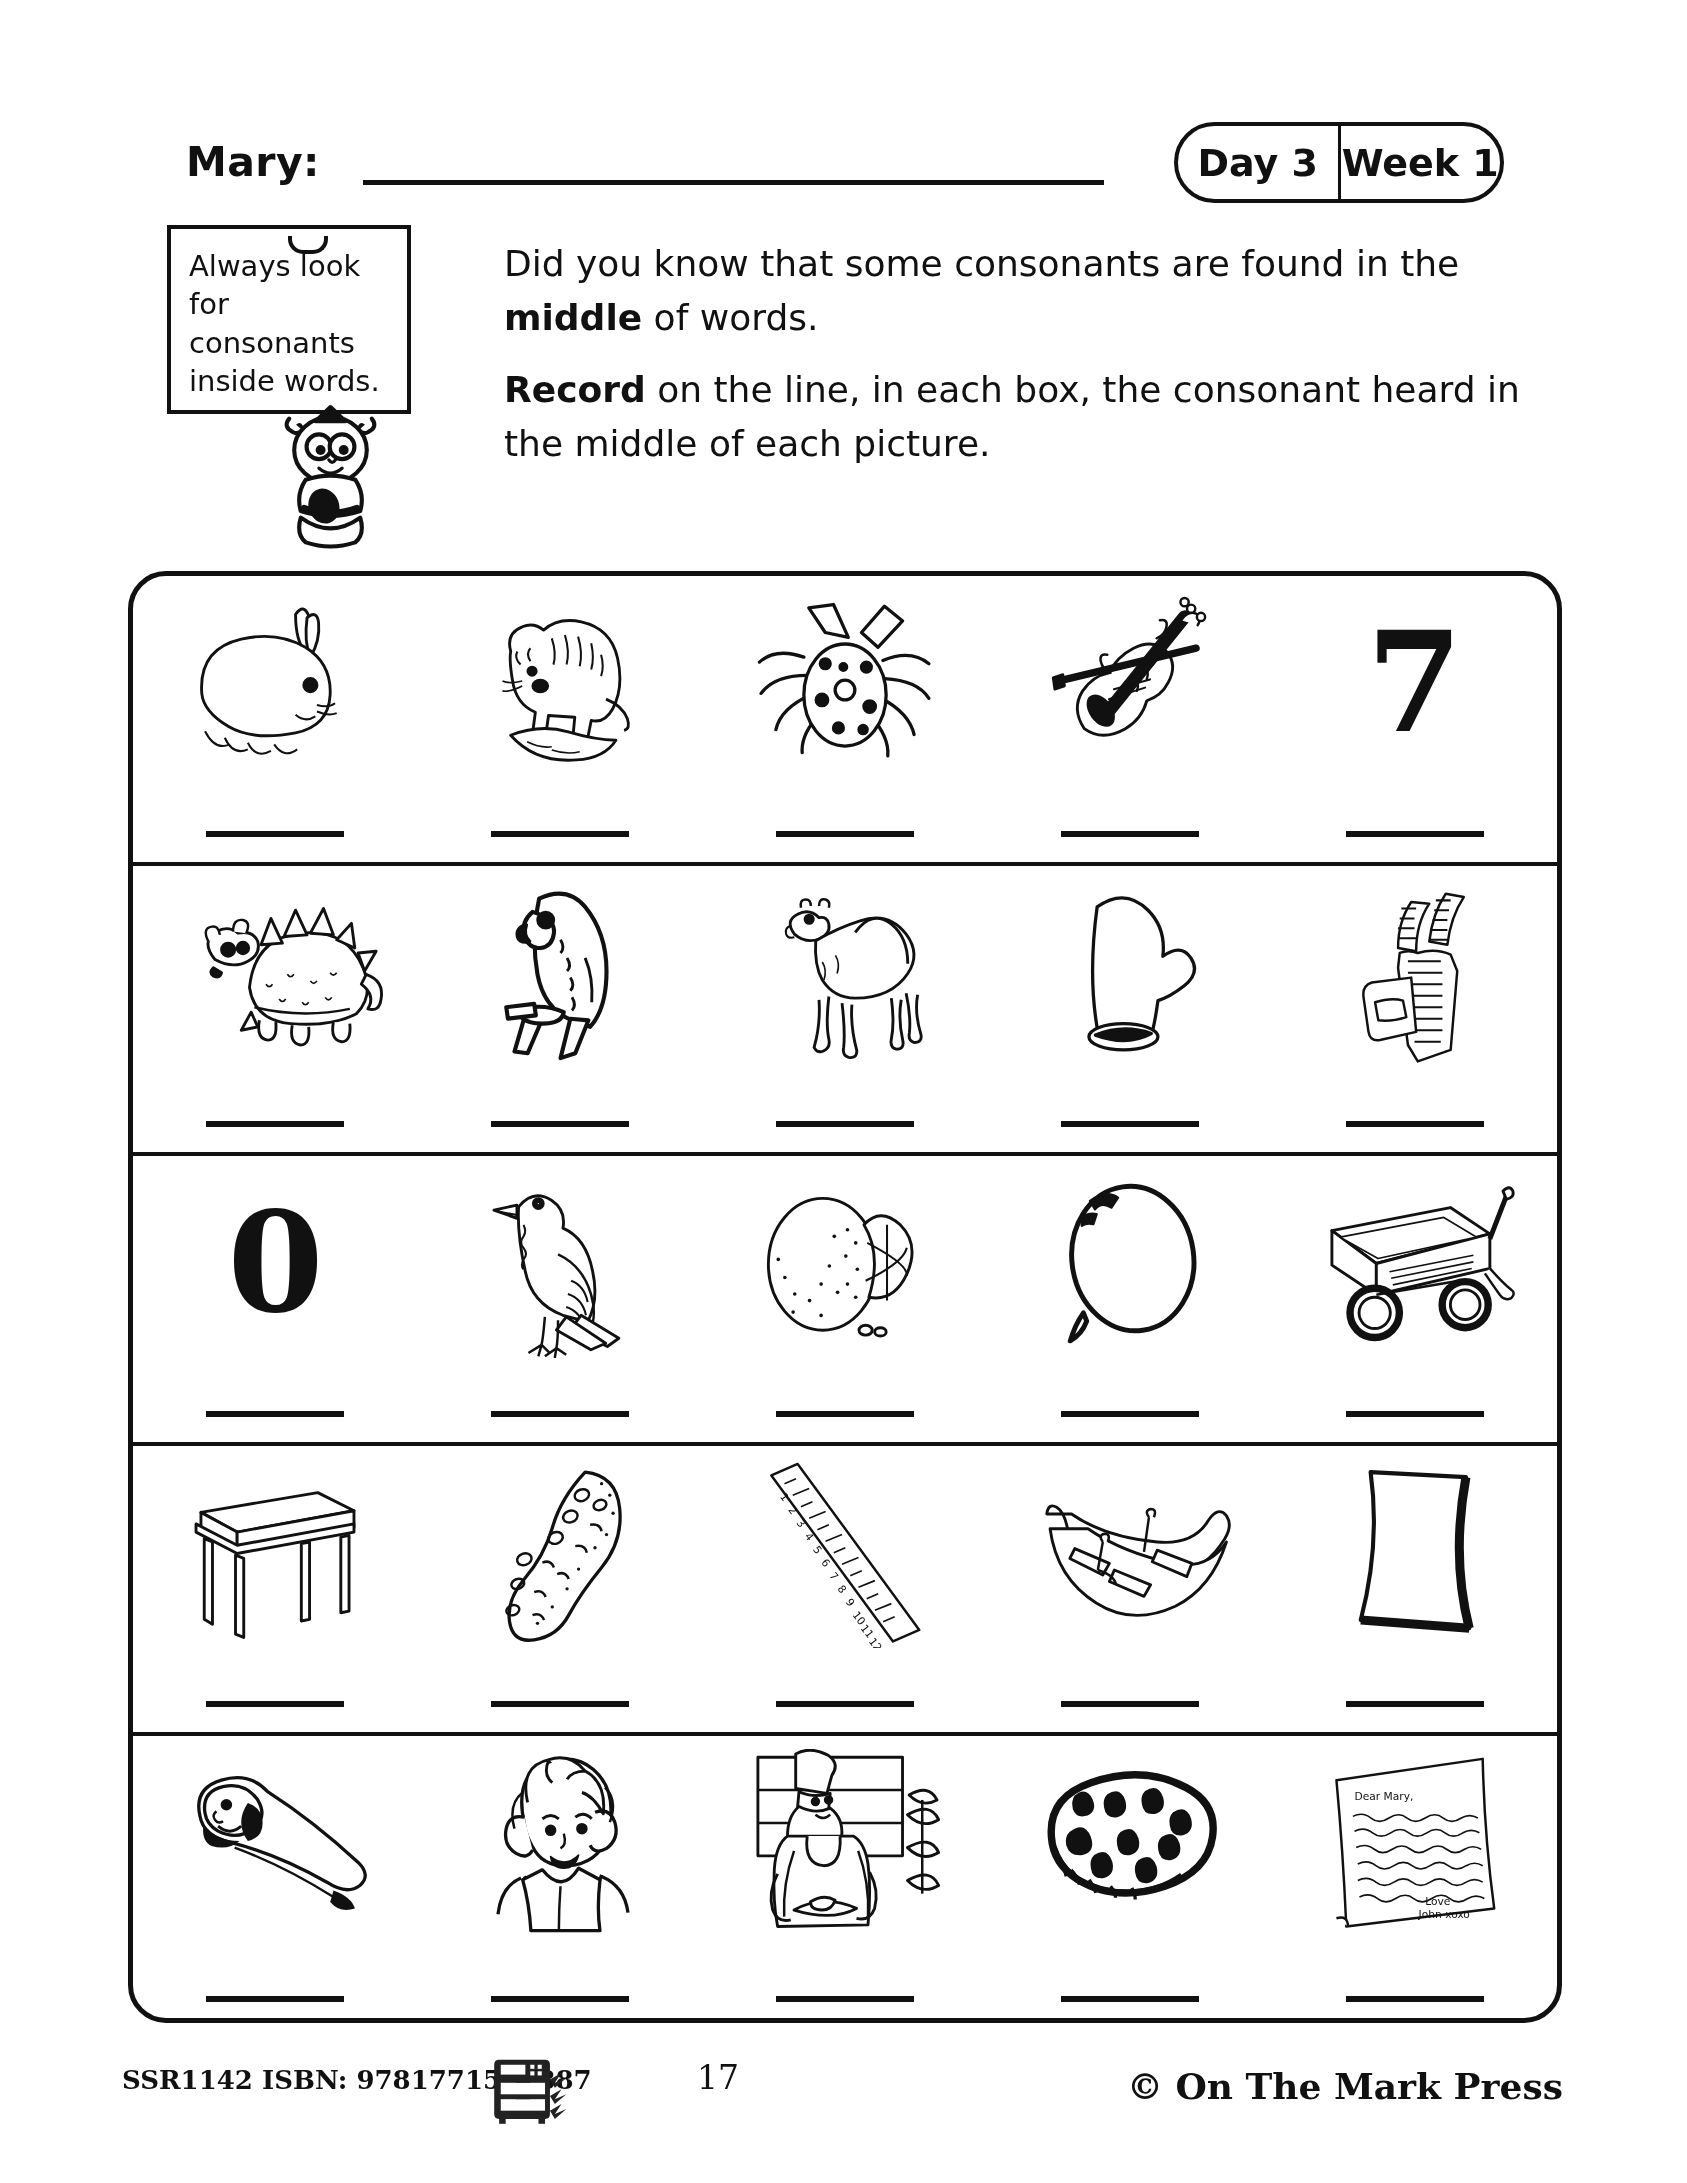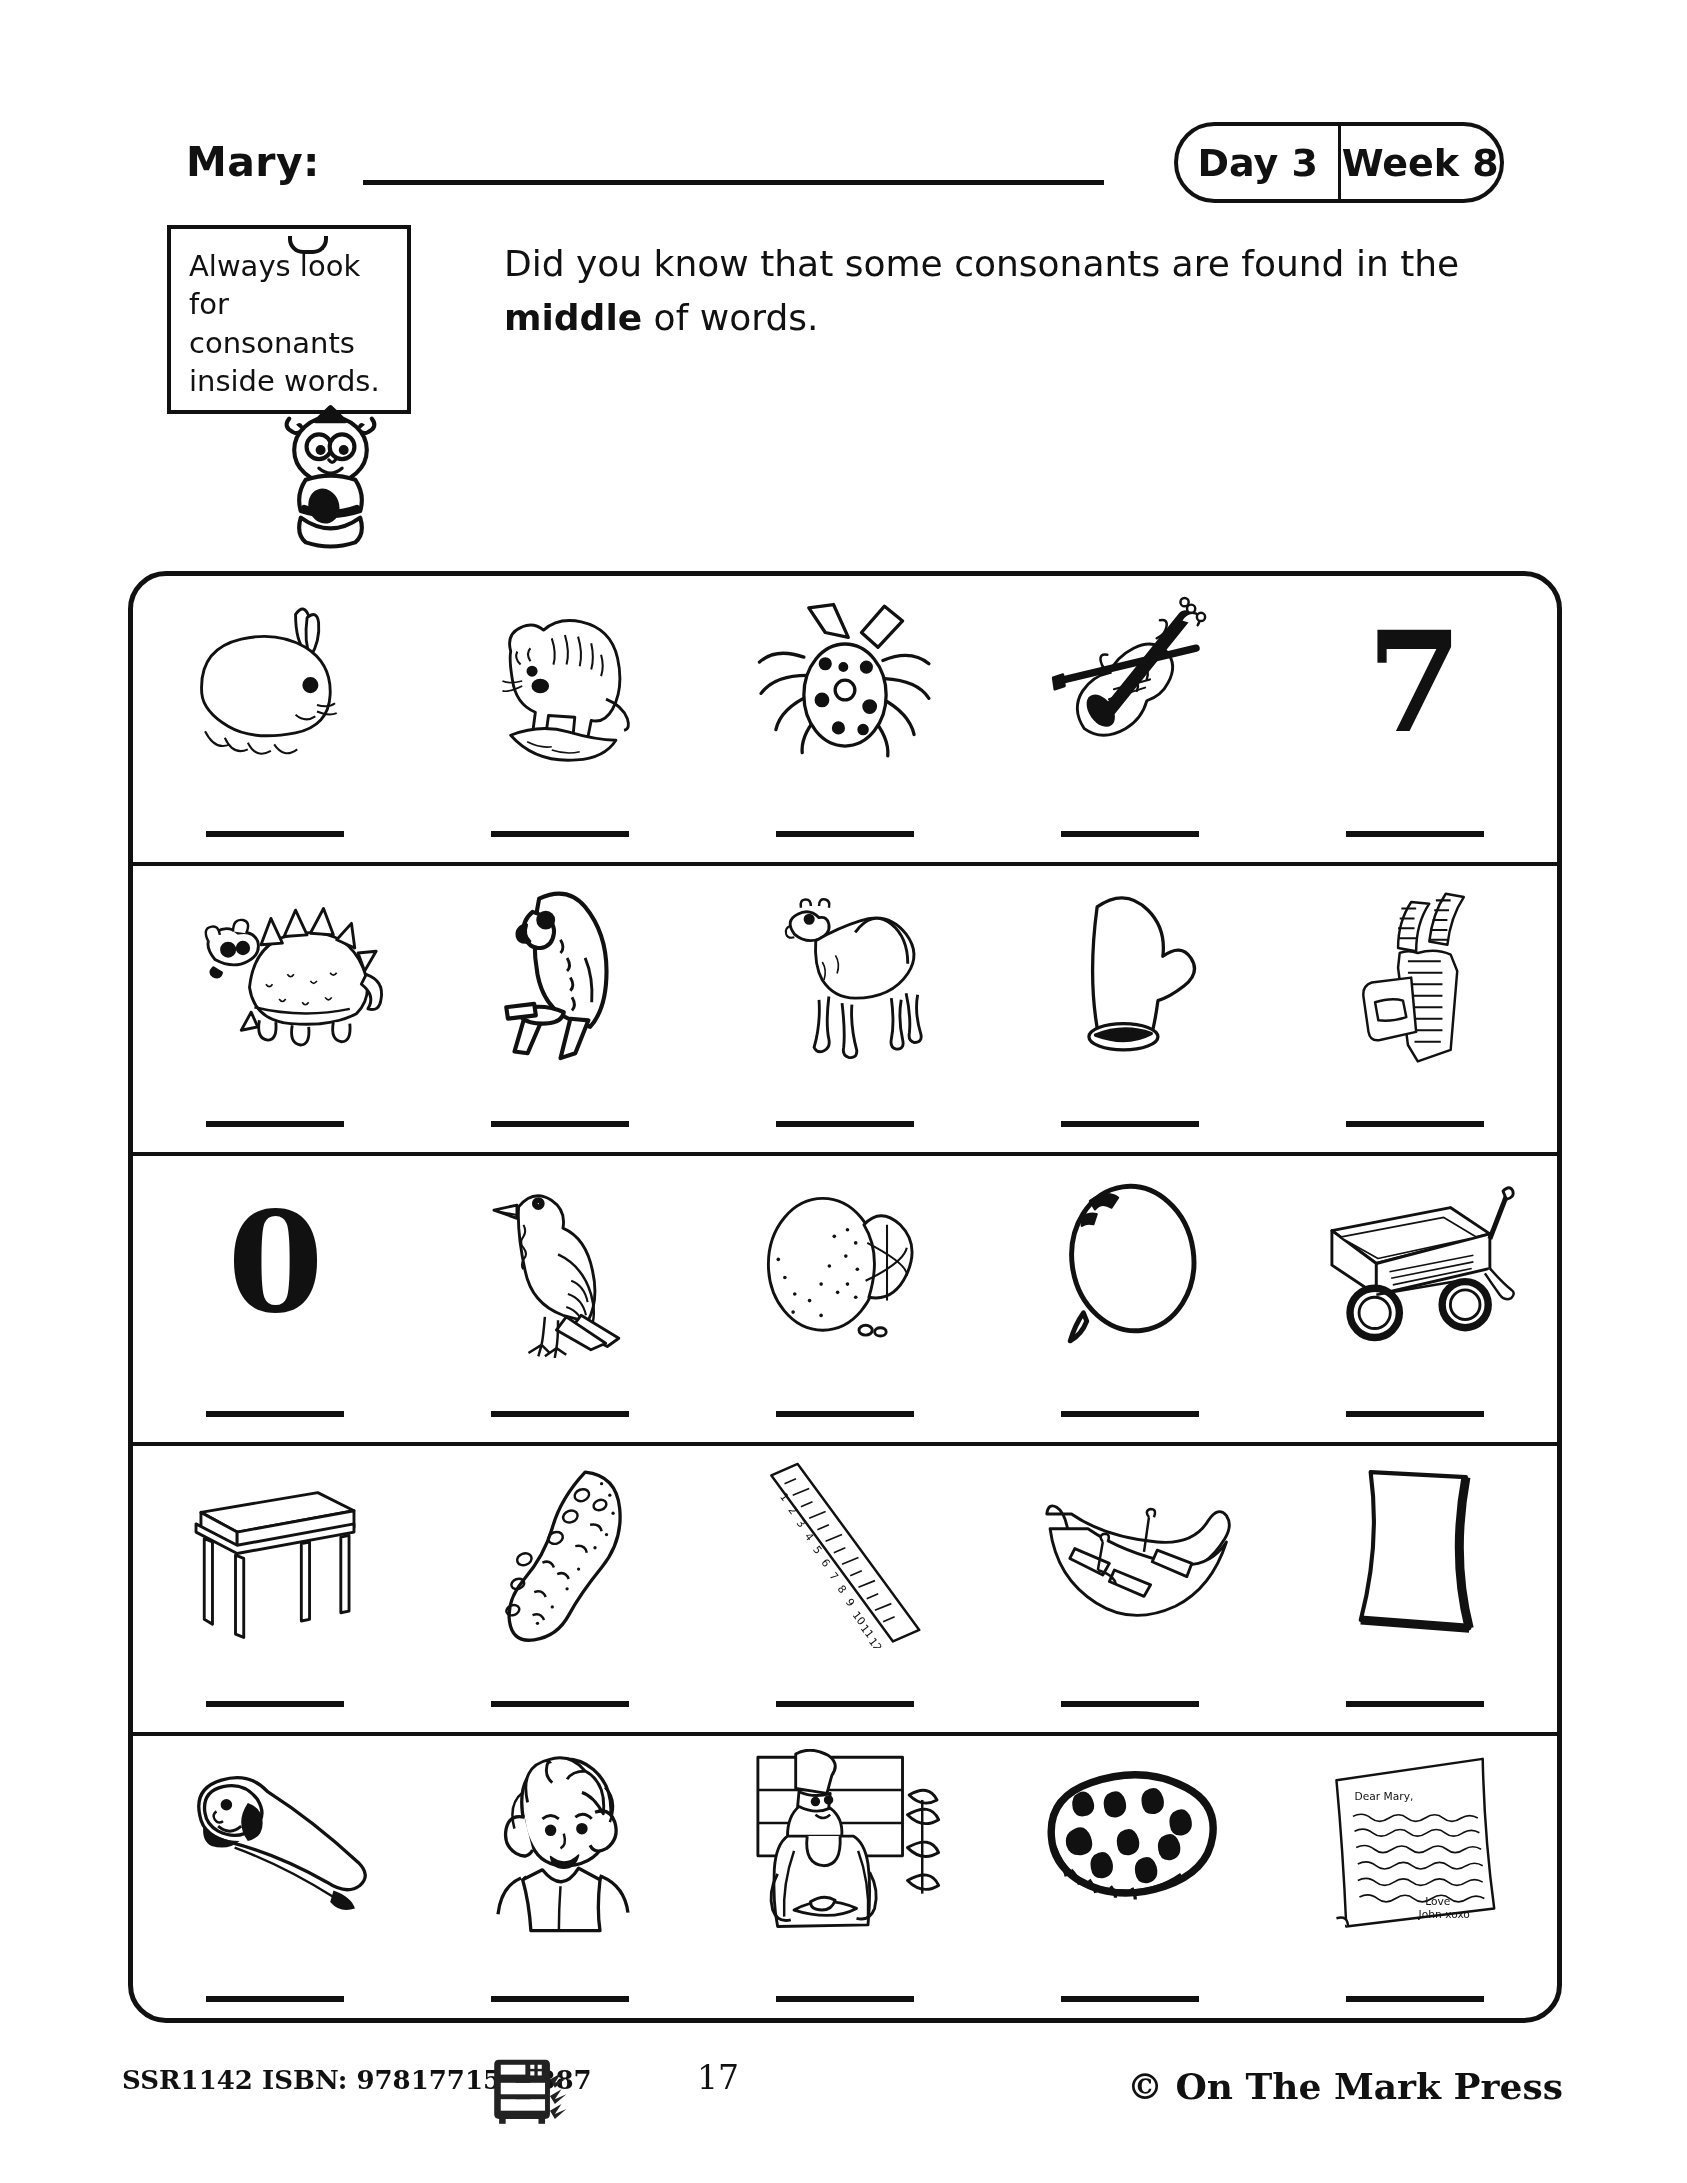--- a/index.html
+++ b/index.html
@@ -122,21 +122,21 @@
 </head>
 <body>
 
 <div class="page">
 
   <div class="header">
     <div class="name-label">Mary:</div>
     <div class="name-rule"></div>
     <div class="daywk">
       <div class="cell left">Day 3</div>
-      <div class="cell">Week 8</div>
+      <div class="cell">Week 1</div>
     </div>
   </div>
 
   <div class="mascot-zone">
     <div class="bubble">
       <div class="bubble-notch"></div>
       <div class="bubble-text">Always look for consonants inside words.</div>
     </div>
     <div class="mascot">
       <svg width="165" height="165" viewBox="0 0 200 200">
@@ -160,20 +160,21 @@
           <path d="M68 150 q32 12 64 0" stroke-width="7"></path>
           <ellipse cx="92" cy="148" rx="16" ry="19" fill="#111" stroke="#111" transform="rotate(-20 92 148)"></ellipse>
           <path d="M64 162 q36 26 72 0 q6 20 -6 30 q-30 10 -60 0 q-12 -10 -6 -30 Z" fill="#fff"></path>
         </g>
       </svg>
     </div>
   </div>
 
   <div class="intro">
     <p><span>Did you know that some consonants are found in the </span><b>middle</b><span> of words.</span></p>
+    <p class="spaced"><b>Record</b><span> on the line, in each box, the consonant heard in the middle of each picture.</span></p>
   </div>
 
   <div class="exercise">
 
     <div class="row">
       <div class="cell">
         <div class="art">
           <svg width="206" height="181" viewBox="0 0 250 220">
             <g fill="#fff" stroke="#111" stroke-width="3.5" stroke-linejoin="round">
               <path d="M150 26 q10 -14 16 2 q6 20 -4 44 q-12 -14 -12 -46Z"></path>

